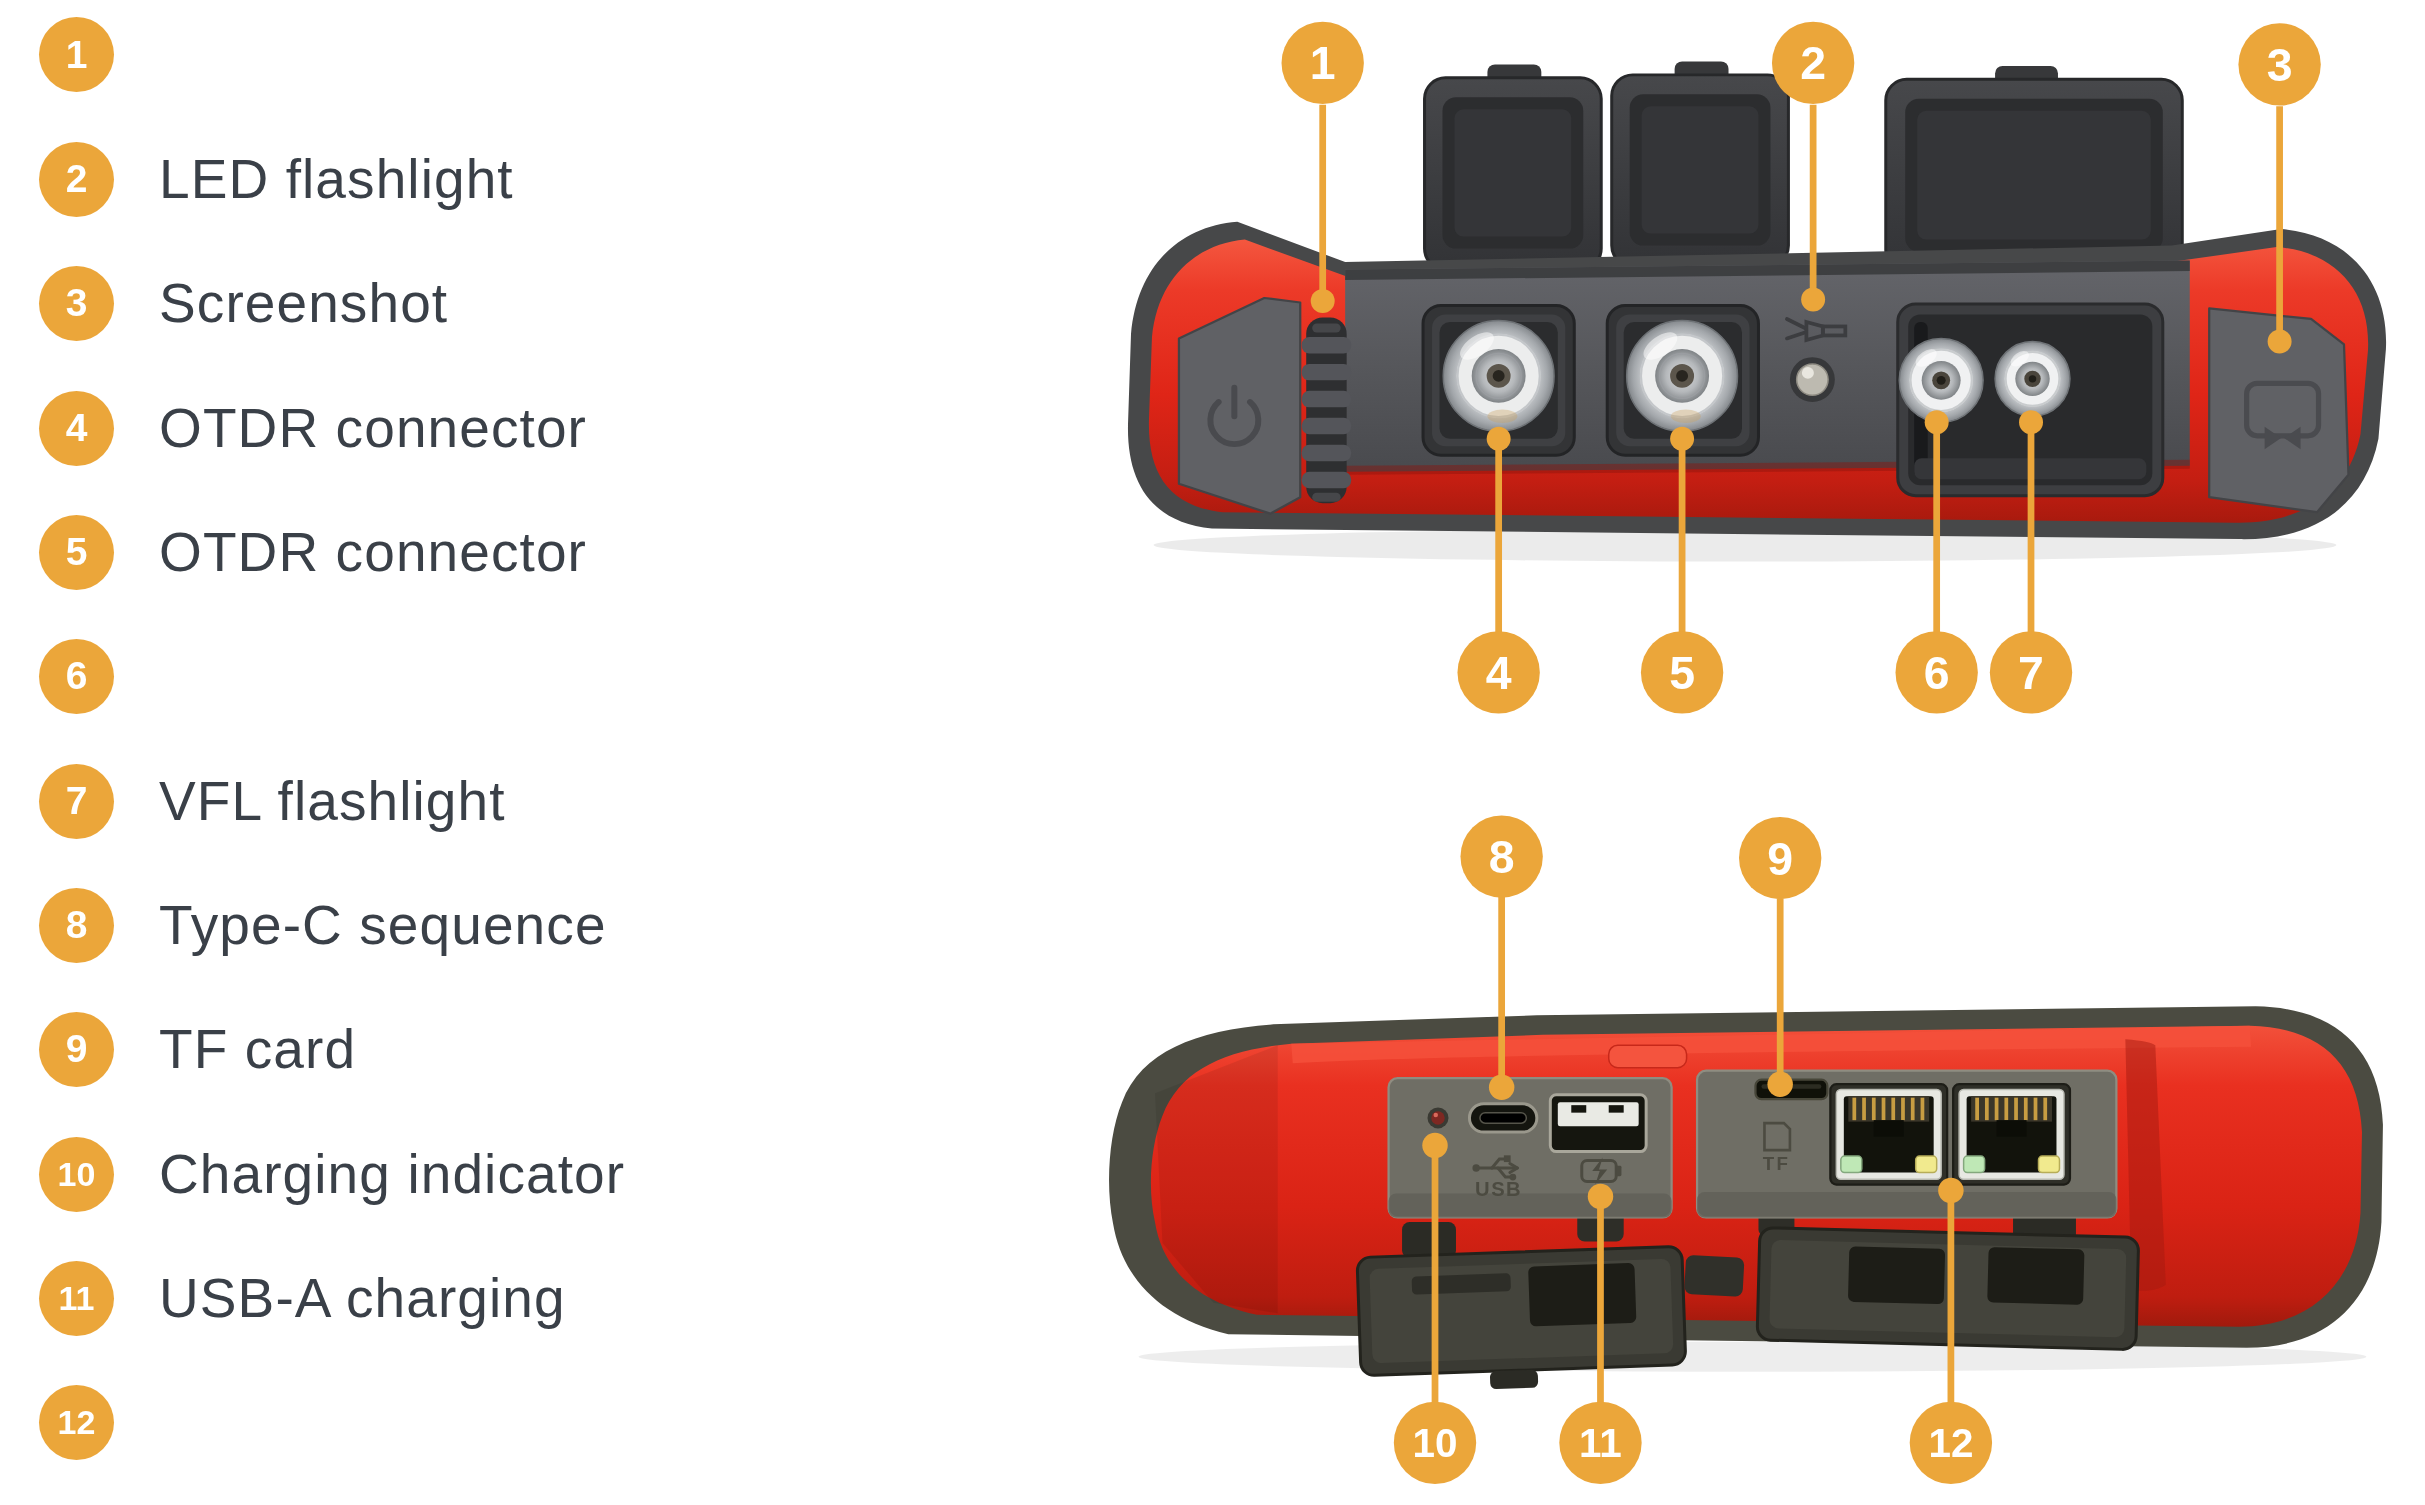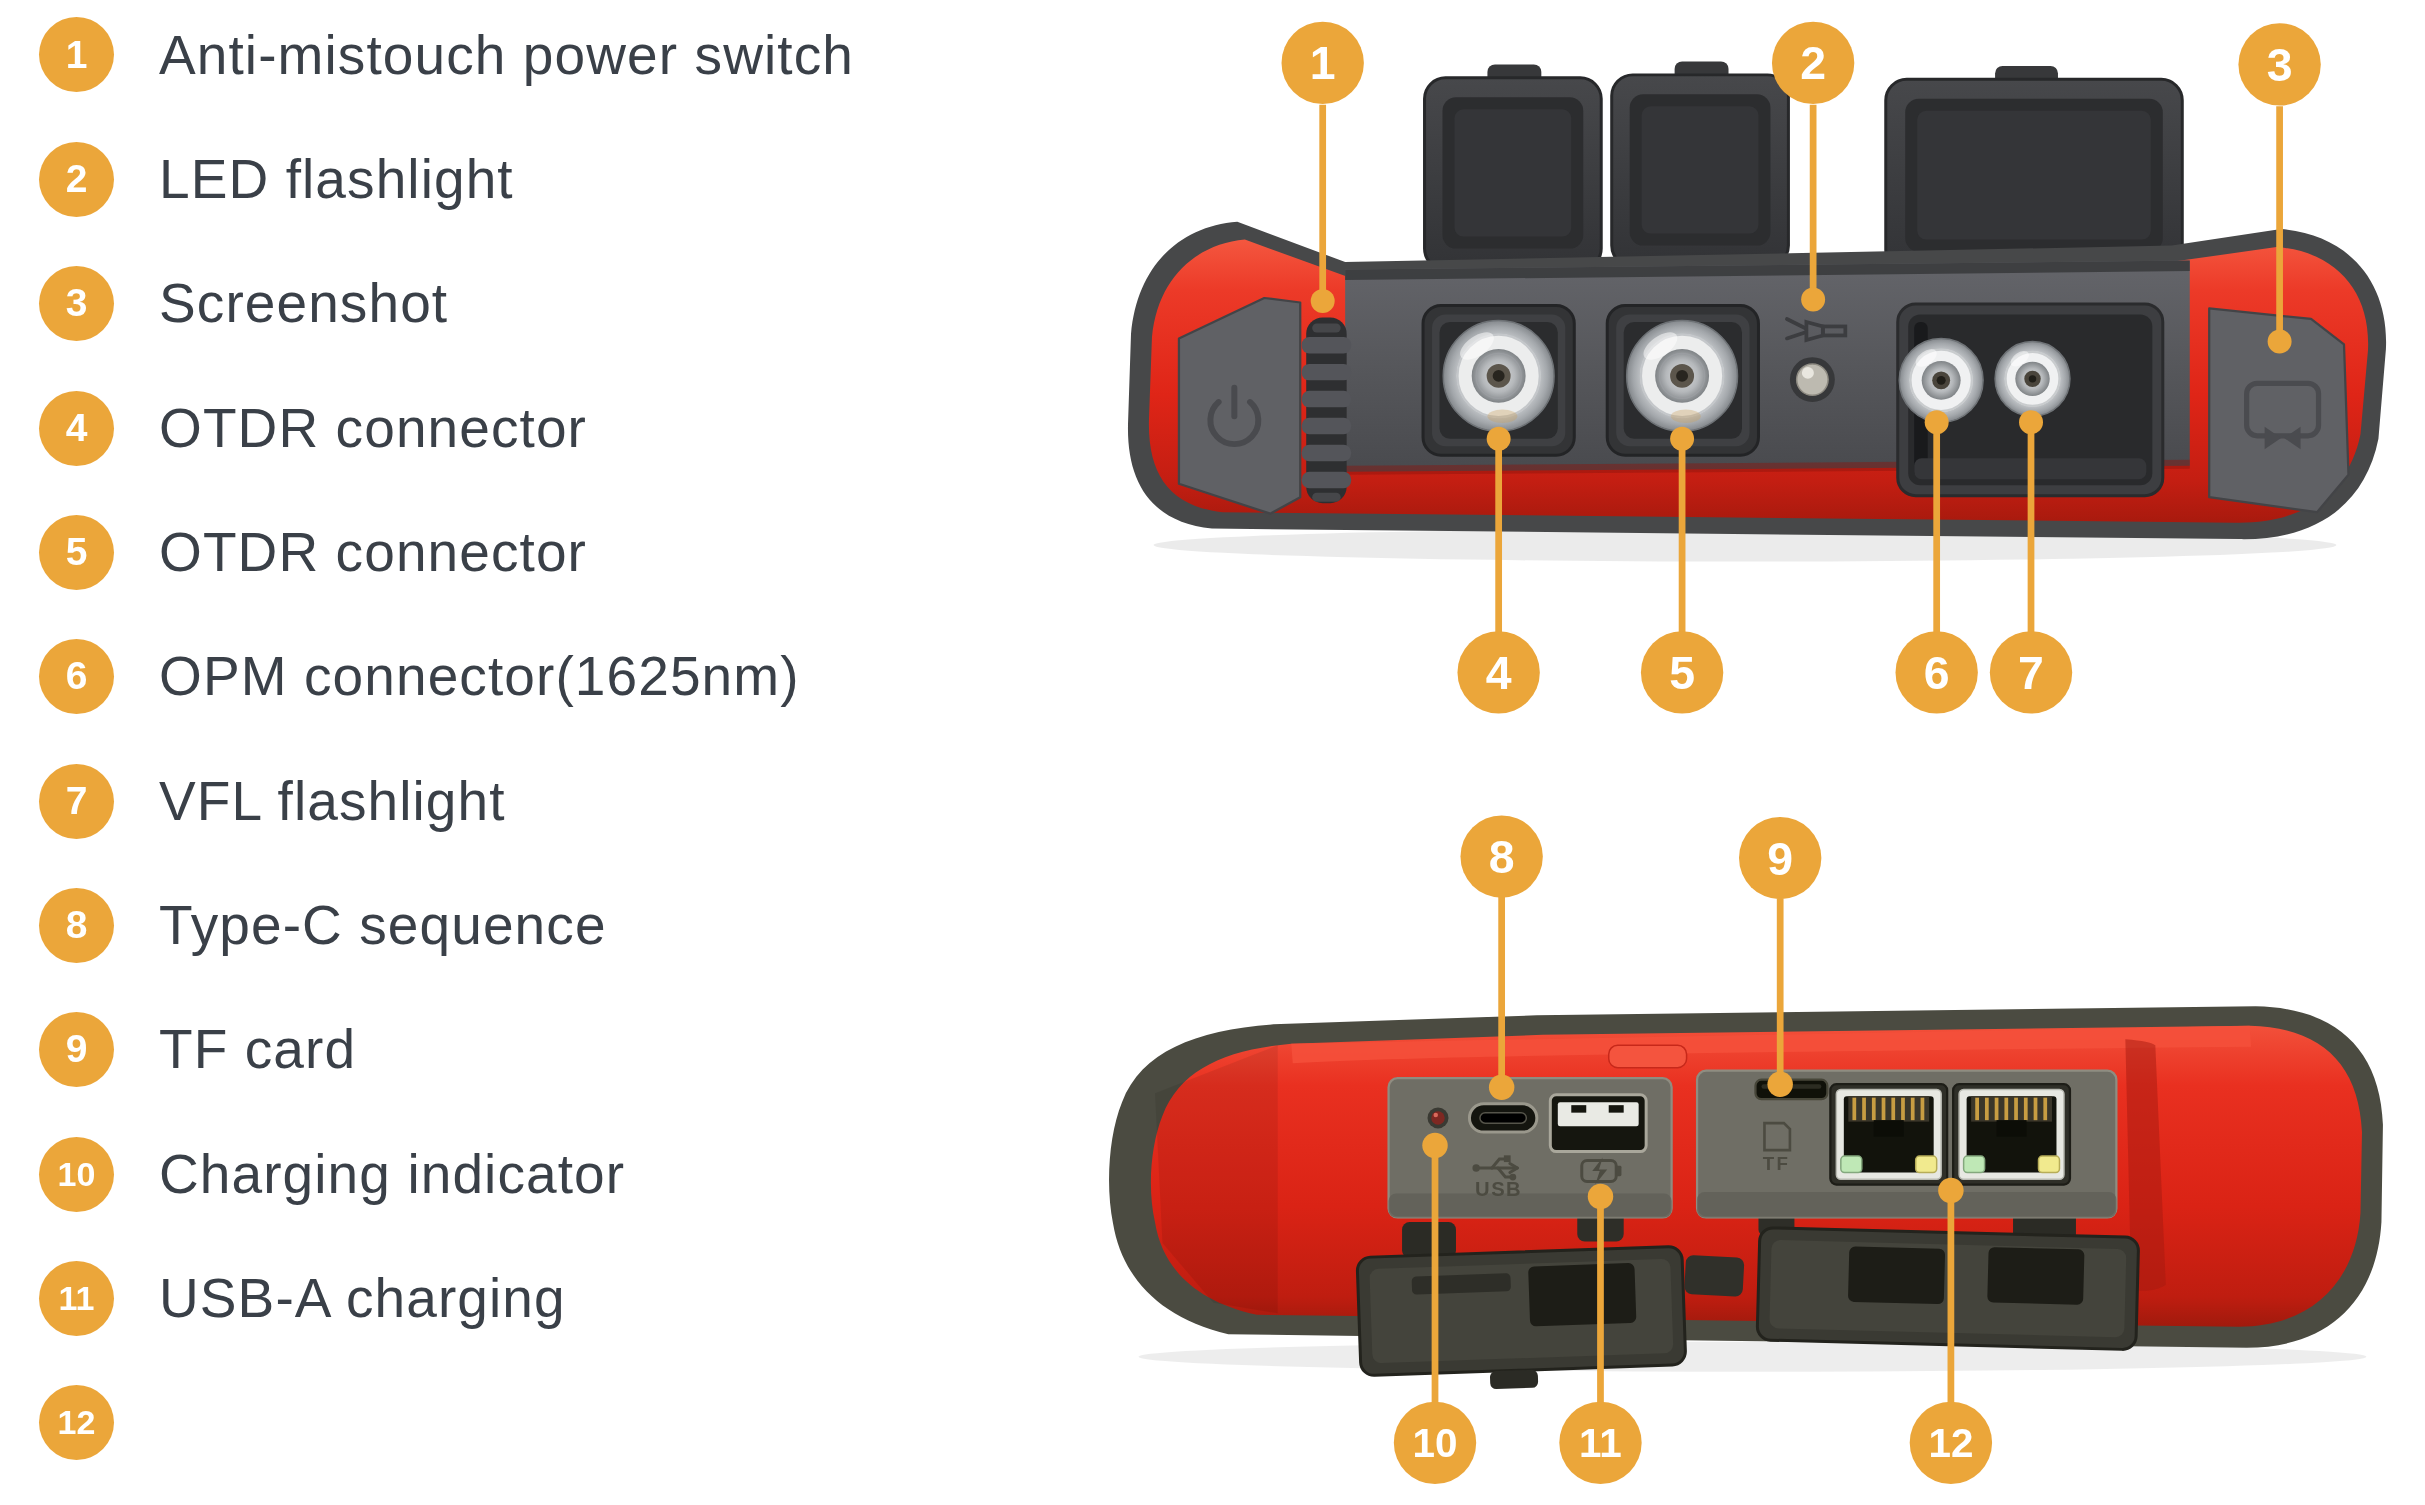--- a/index.html
+++ b/index.html
@@ -17,41 +17,39 @@
   .etch{fill:#4C4B41;font-weight:bold;}
 </style>
 </head>
 <body>
 
 <div class="canvas">
 
   <div>
     <div class="legend-row" style="top:15.7px">
         <div class="legend-num">1</div>
-        <div class="legend-label">Anti-mistouch power switch</div>
       </div>
     <div class="legend-row" style="top:140px">
         <div class="legend-num">2</div>
         <div class="legend-label">LED flashlight</div>
       </div>
     <div class="legend-row" style="top:264px">
         <div class="legend-num">3</div>
         <div class="legend-label">Screenshot</div>
       </div>
     <div class="legend-row" style="top:389px">
         <div class="legend-num">4</div>
         <div class="legend-label">OTDR connector</div>
       </div>
     <div class="legend-row" style="top:513px">
         <div class="legend-num">5</div>
         <div class="legend-label">OTDR connector</div>
       </div>
     <div class="legend-row" style="top:637px">
         <div class="legend-num">6</div>
-        <div class="legend-label">OPM connector(1625nm)</div>
       </div>
     <div class="legend-row" style="top:762px">
         <div class="legend-num">7</div>
         <div class="legend-label">VFL flashlight</div>
       </div>
     <div class="legend-row" style="top:886px">
         <div class="legend-num">8</div>
         <div class="legend-label">Type-C sequence</div>
       </div>
     <div class="legend-row" style="top:1010px">

